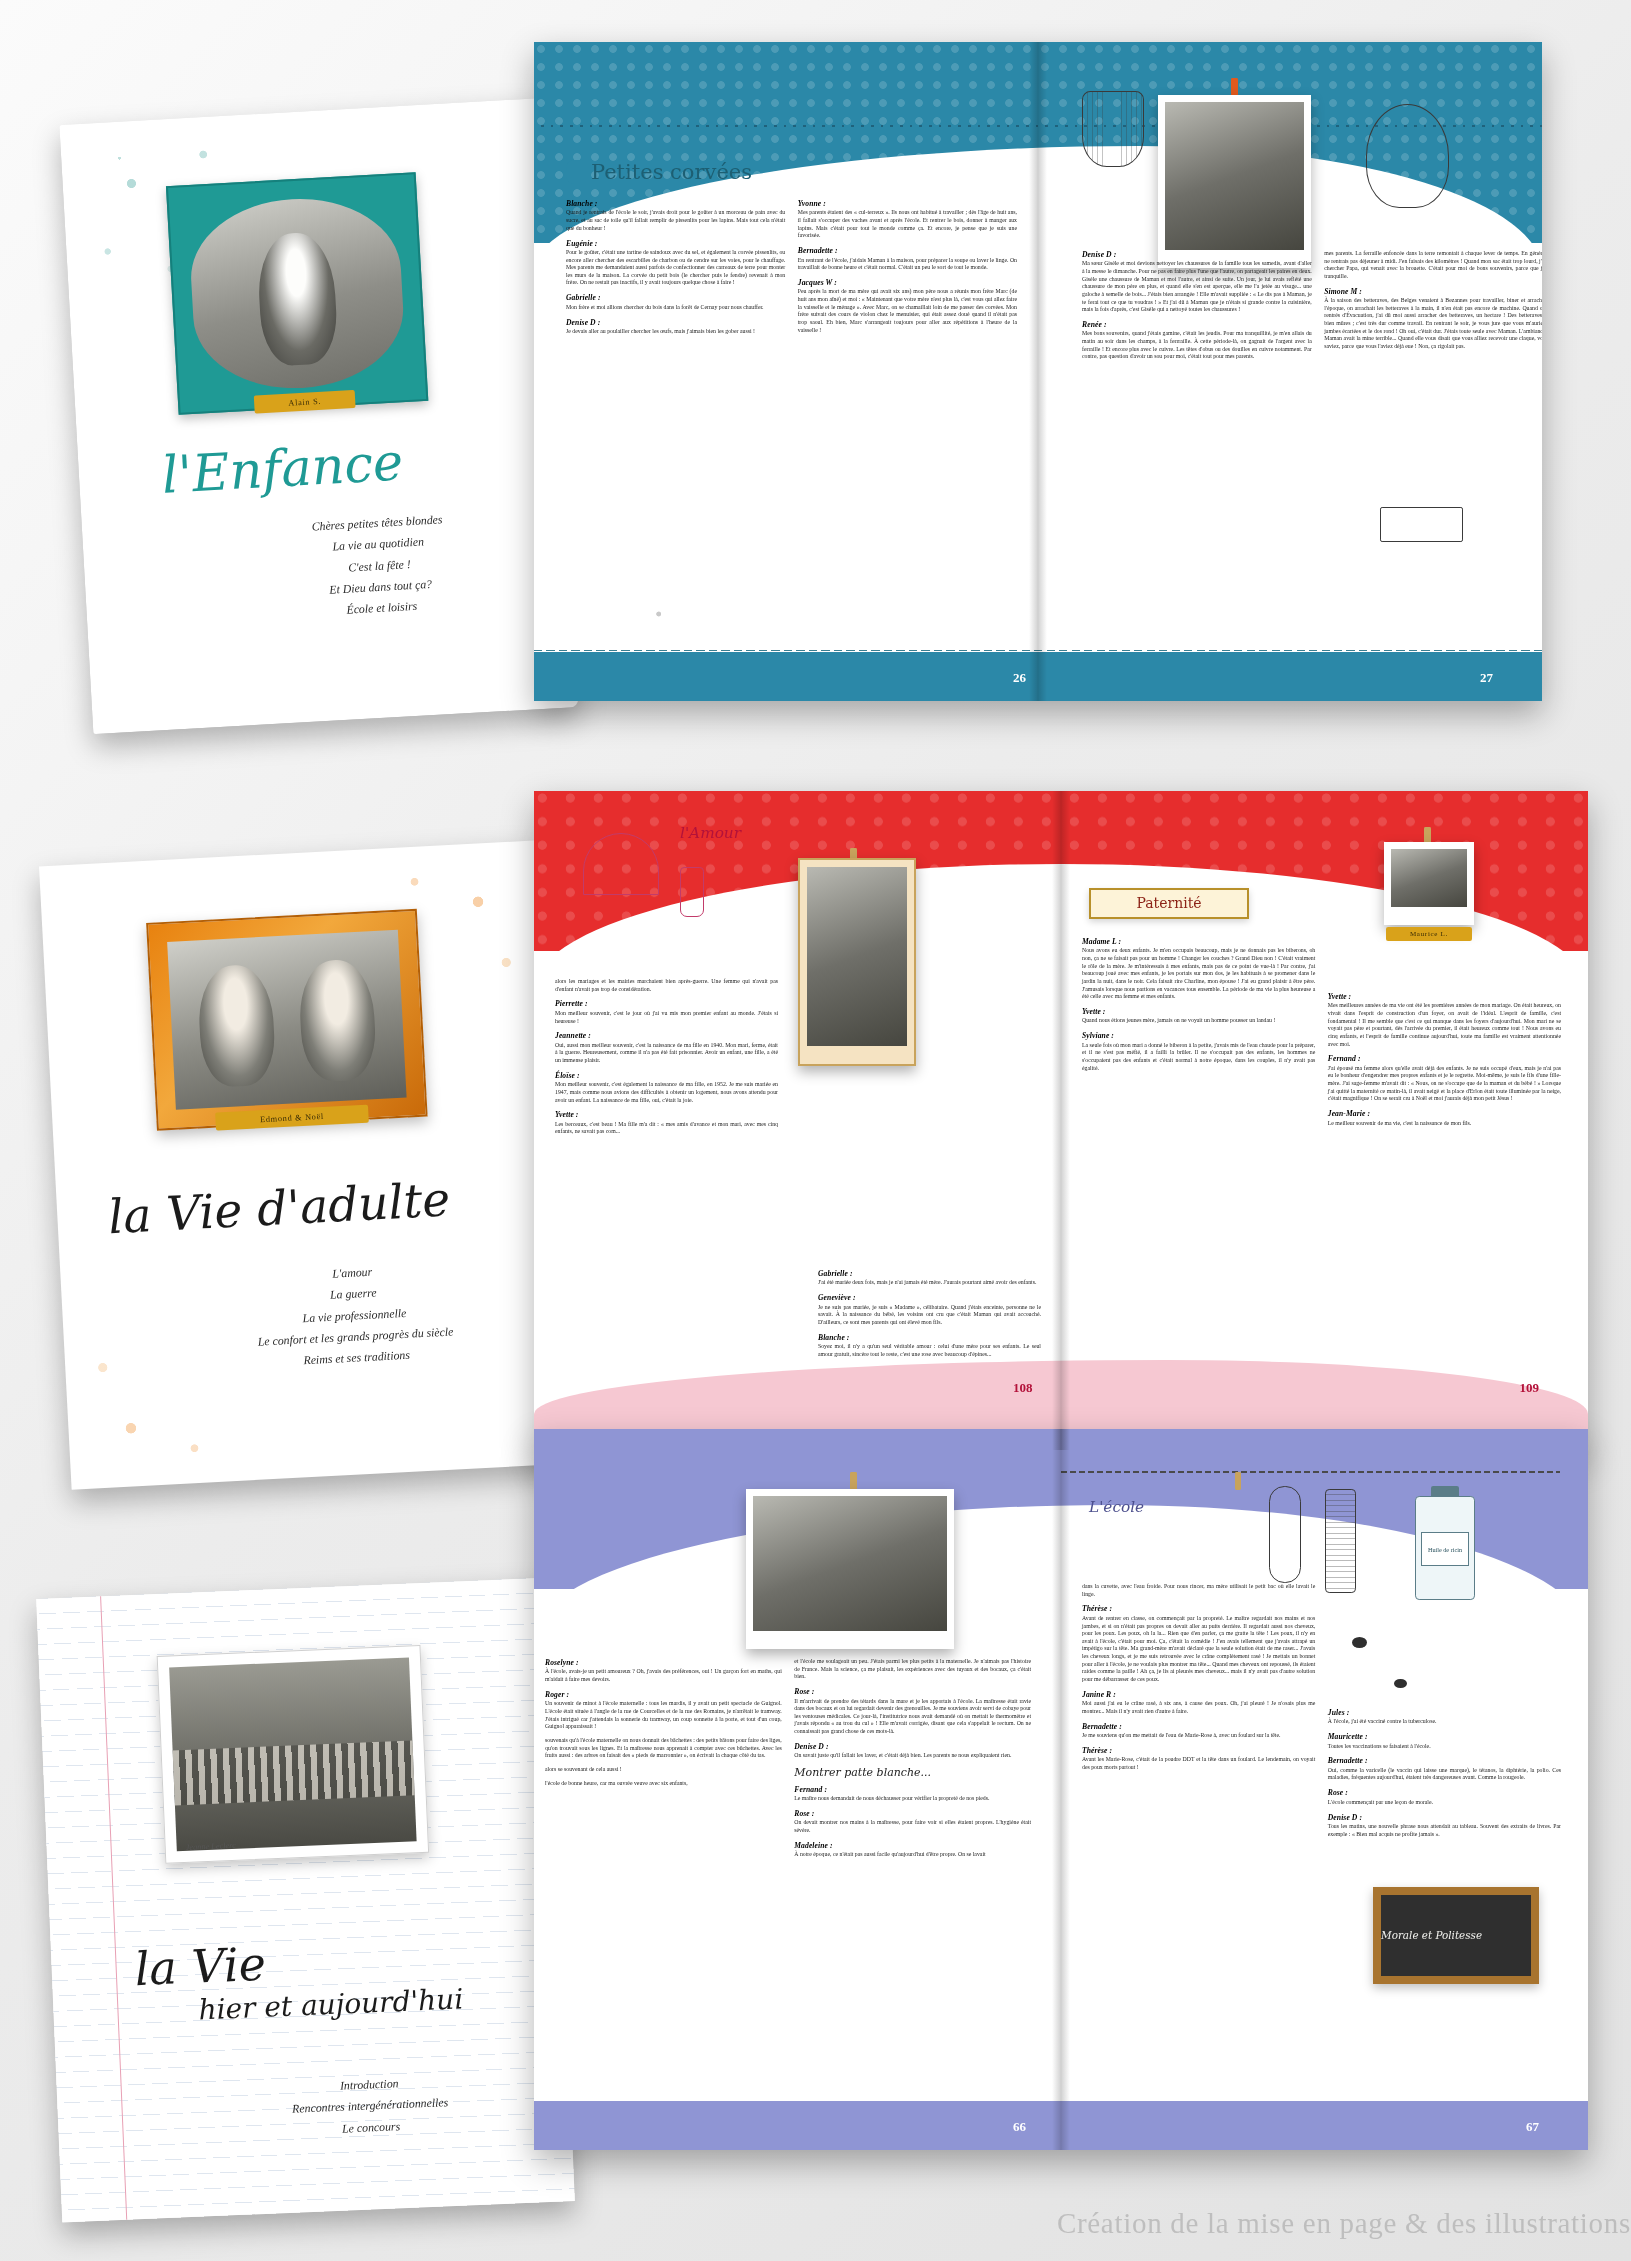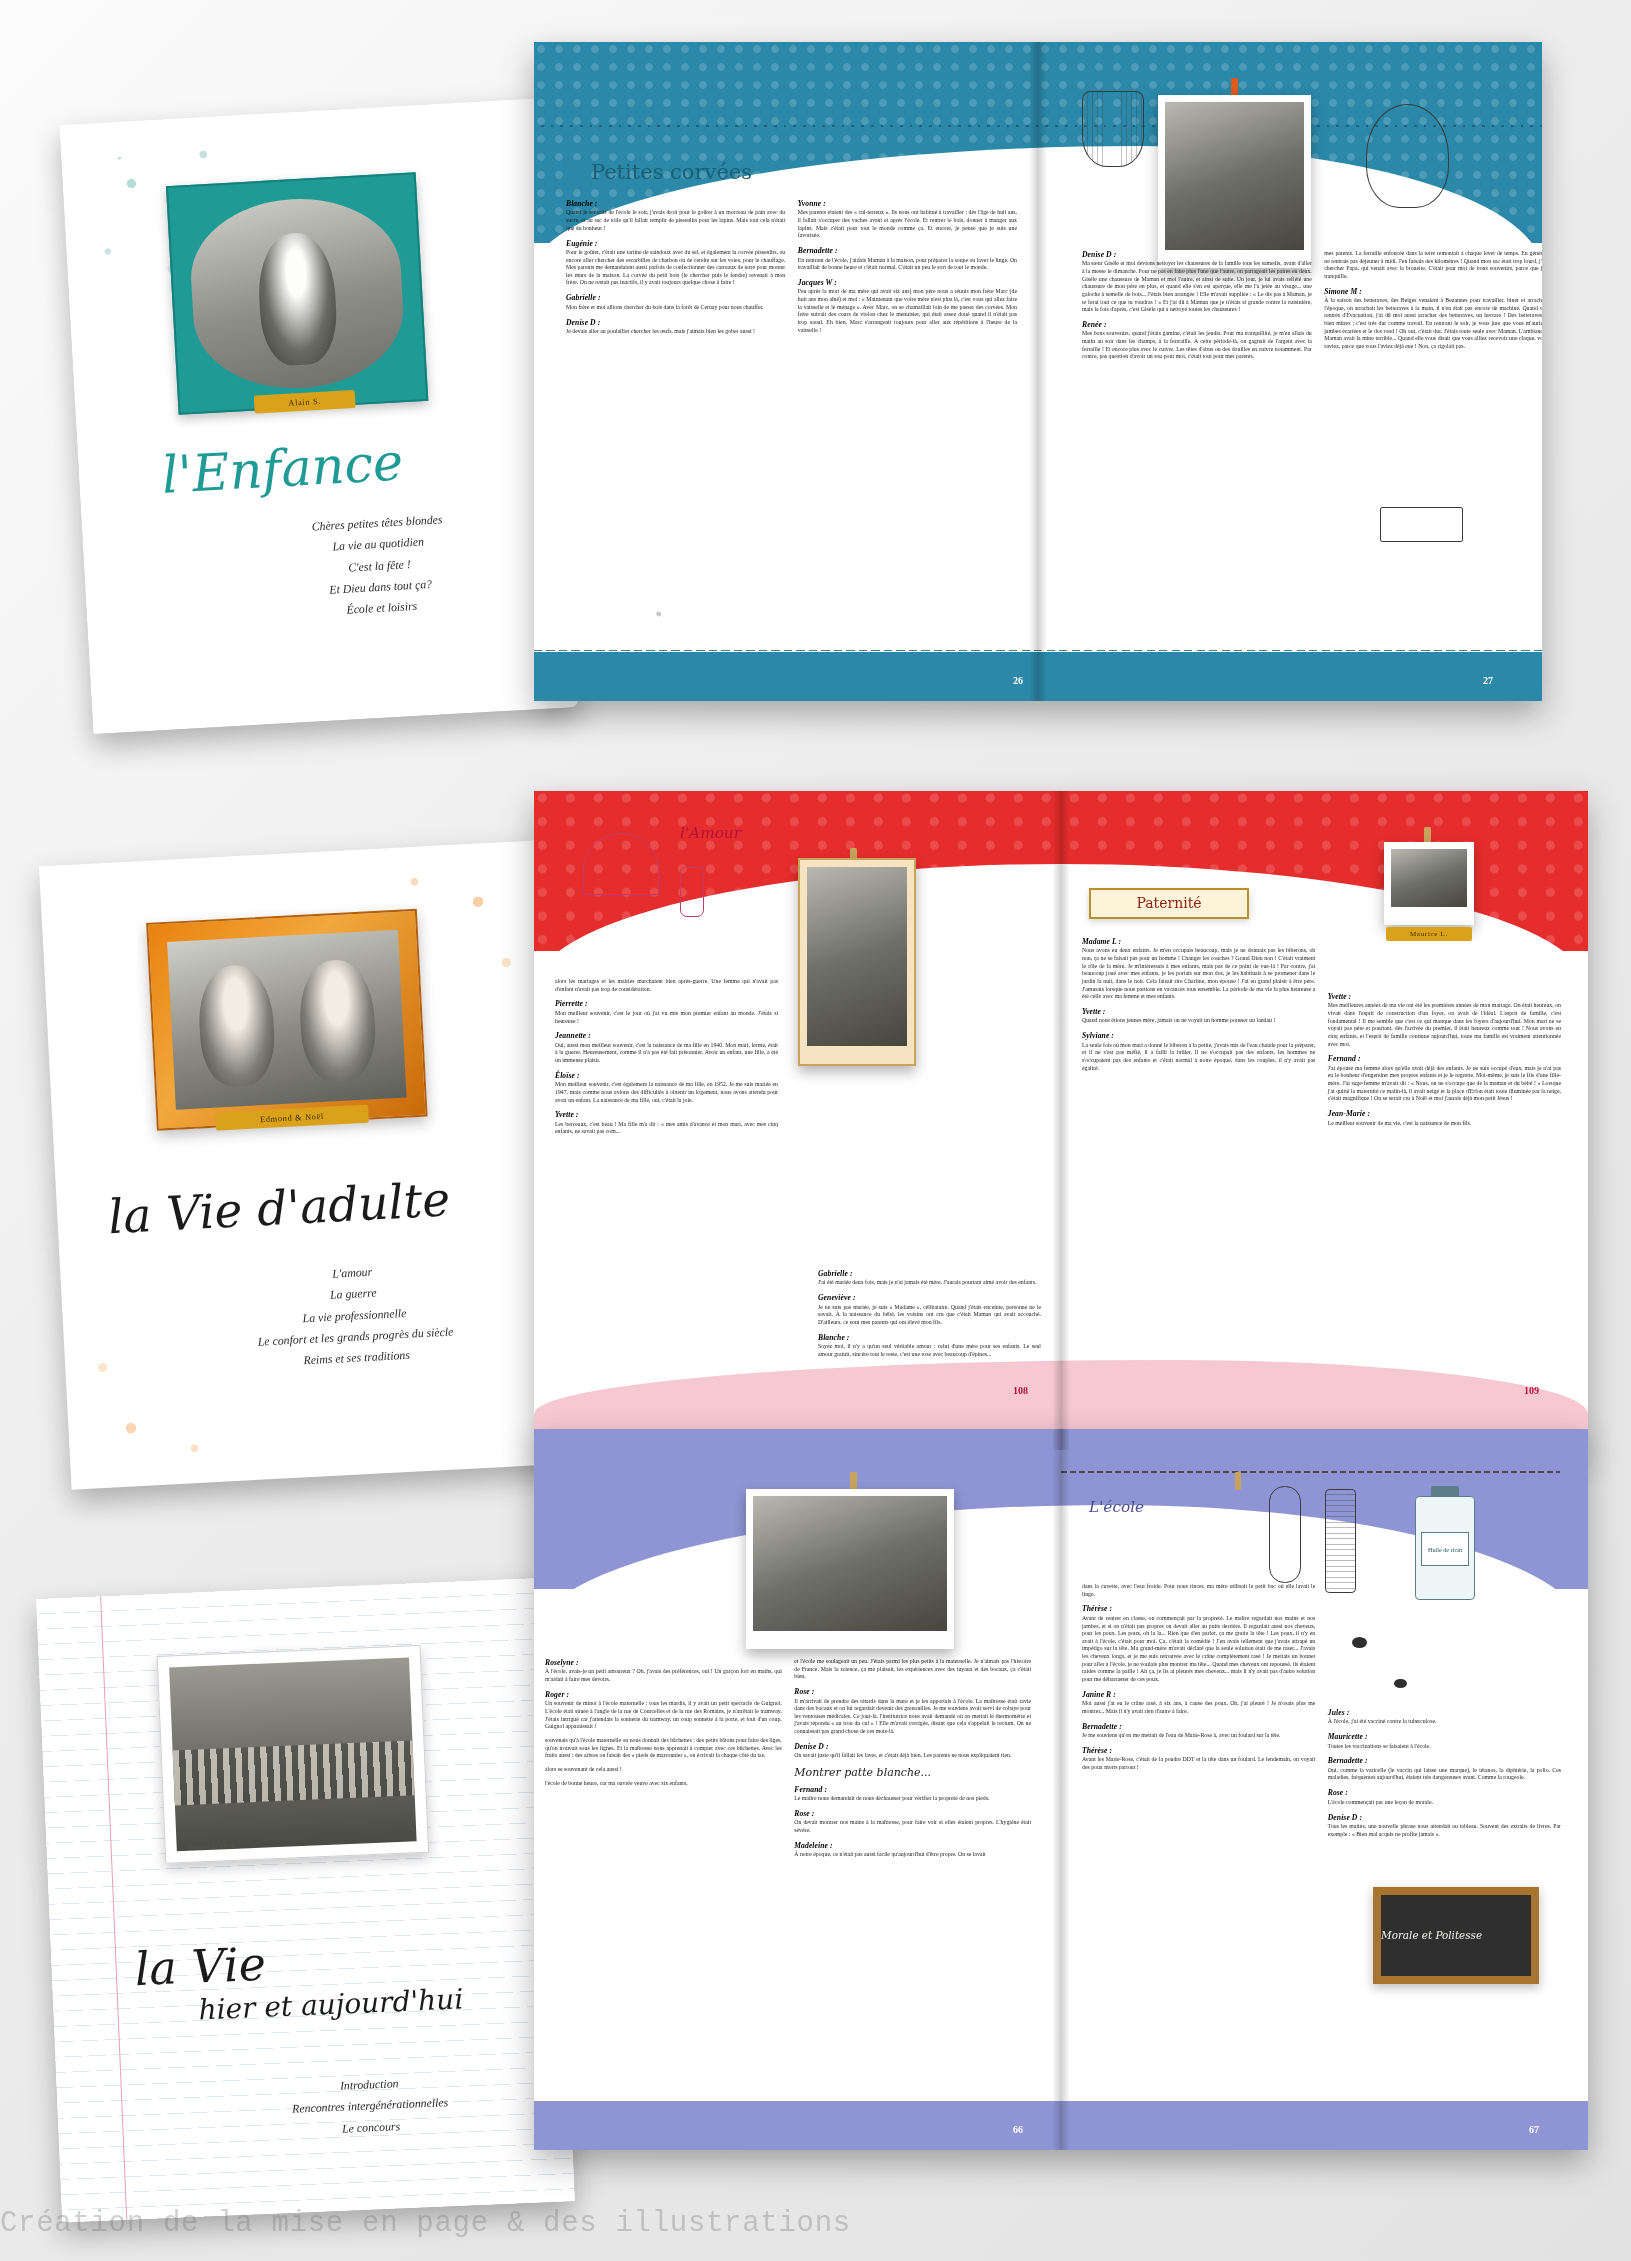--- a/index.html
+++ b/index.html
@@ -49,21 +49,21 @@
   .para {
     font-size: 5.8px;
     line-height: 1.32;
     text-align: justify;
     margin: 0 0 6.2px 0;
     color: #1b1b1b;
     hyphens: auto;
   }
   .pgnum {
     position: absolute;
-    font-size: 10px;
+    font-size: 13px;
     font-weight: bold;
     color: #ffffff;
   }
 
   
   #book1-cover {
     left: 76px; top: 111px; width: 486px; height: 610px;
     border-radius: 2.8px 8.3px 8.3px 2.8px;
     transform: rotate(-3.2deg);
     background:
@@ -324,23 +324,23 @@
   .bottle .cap { position:absolute; left: 26%; top:-11px; width:48%; height:11px; background:#5b7d88; border-radius:2.1px 2.1px 0 0;}
   .bottle .lbl { position:absolute; left:8%; right:8%; top:34%; height:34%; background:#fff; border:0.7px solid #5b7d88; font-size:6.2px; display:flex;align-items:center;justify-content:center; color:#27505c;}
 
   .subhead {
     font-family: "DejaVu Serif", serif;
     font-size: 11px; font-style: italic; color: #1b1b1b;
     margin: 2.8px 0 5.5px 0;
   }
 
   .footer-caption {
-    position: absolute; left: 0; right: 16px; bottom: 21px;
-    text-align: left;
-    font-family: Liberation Mono, monospace;
+    position: absolute; left: 0; right: 0; bottom: 21px;
+    text-align: right;
+    font-family: Liberation Serif, serif;
     font-size: 29px;
     color: rgba(120,120,120,0.35);
     letter-spacing: 0.7px;
   }
 
   .rope {
     position: absolute; height: 2.1px;
     background: repeating-linear-gradient(90deg, #4a4a4a 0 6.2px, transparent 6.2px 9px);
   }
   .hanger {

